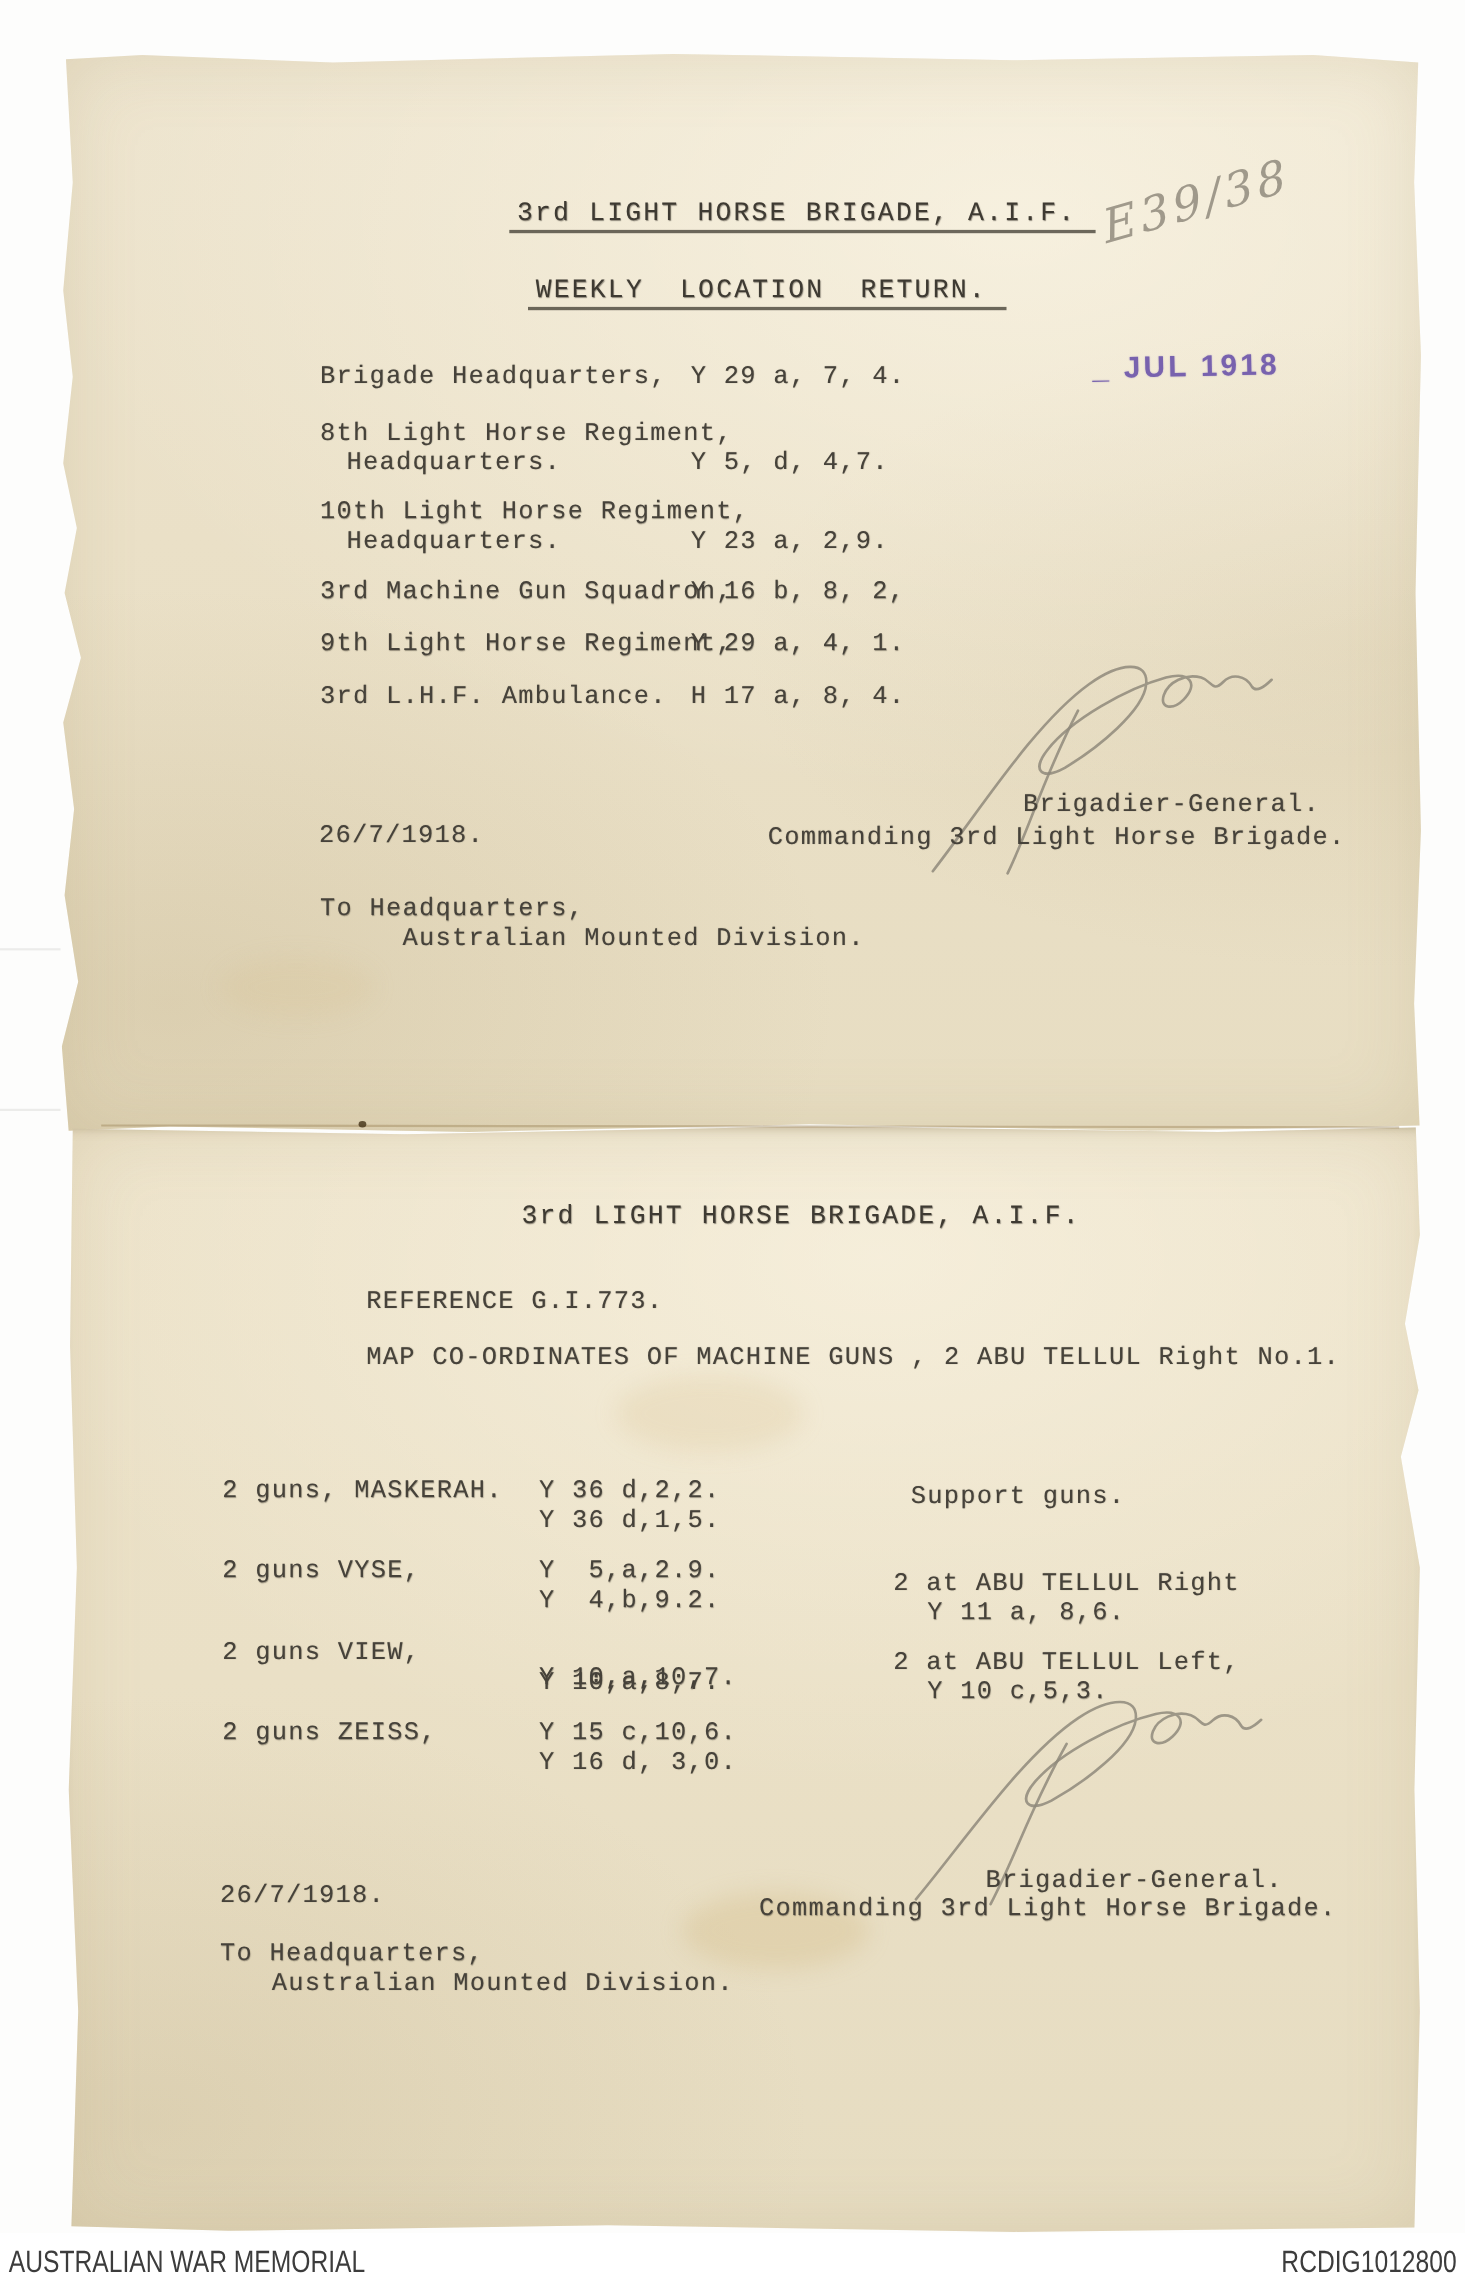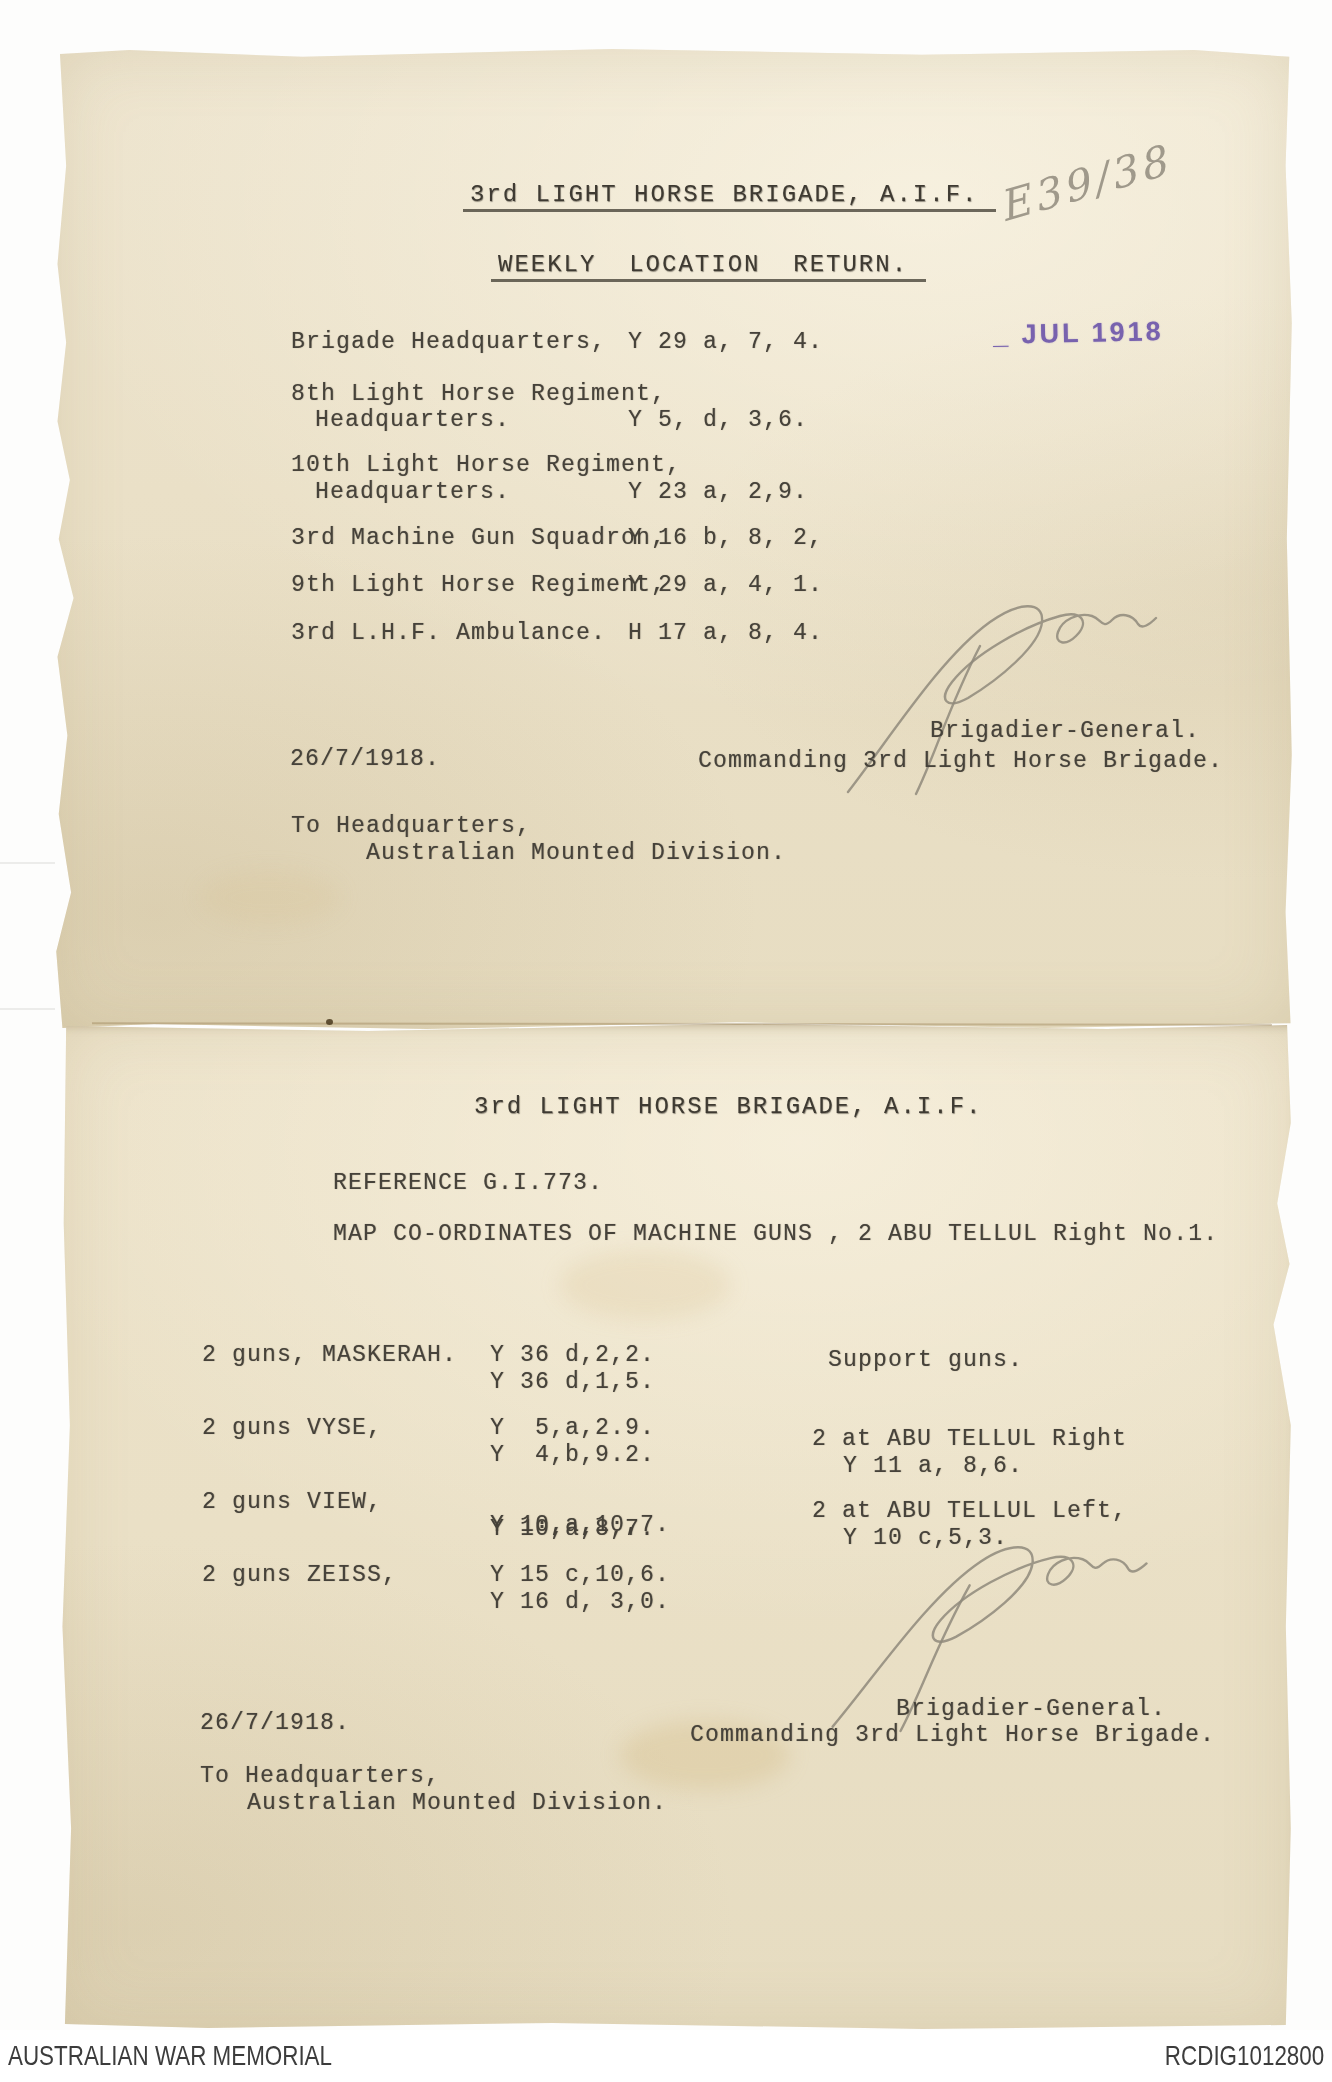--- a/index.html
+++ b/index.html
@@ -51,29 +51,29 @@
   <div id="sheet1" class="sheet" style="left:55px;top:48px;width:1238px;height:982px;
               clip-path:polygon(0.4% 0.6%,6% 0.2%,20% 0.9%,45% 0.1%,70% 0.7%,92% 0.2%,99.7% 0.9%,
               99.4% 12%,99.9% 28%,99.5% 50%,99.9% 72%,99.4% 88%,99.8% 99.3%,
               80% 99.8%,55% 99.2%,30% 99.9%,8% 99.4%,0.6% 99.8%,
               0.1% 92%,1.3% 86%,0.3% 78%,1.0% 70%,0.2% 62%,1.5% 56%,0.3% 50%,1.2% 44%,
               0.2% 38%,0.9% 30%,0.2% 22%,0.9% 12%);">
   </div>
 
   <div class="tw tw-title underline" style="left:470px;top:182px;">3rd LIGHT HORSE BRIGADE, A.I.F.</div>
   <div class="pencil" style="left:1000px;top:158px;color:#8b8578;">E39/38</div>
-  <div class="tw tw-title underline" style="left:498px;top:252px;">WEEKLY  LOCATION  RETURN.</div>
+  <div class="tw tw-title underline" style="left:487px;top:252px;">WEEKLY  LOCATION  RETURN.</div>
   <div class="stamp" style="left:993px;top:318px;color:#6e57ab;">_ JUL 1918</div>
 
   <div class="tw" style="left:291px;top:329px;">Brigade Headquarters,</div>
   <div class="tw" style="left:628px;top:329px;">Y 29 a, 7, 4.</div>
 
   <div class="tw" style="left:291px;top:381px;">8th Light Horse Regiment,</div>
   <div class="tw" style="left:315px;top:407px;">Headquarters.</div>
-  <div class="tw" style="left:628px;top:407px;">Y 5, d, 3,6.</div>
+  <div class="tw" style="left:628px;top:407px;">Y 5, d, 4,7.</div>
 
   <div class="tw" style="left:291px;top:452px;">10th Light Horse Regiment,</div>
   <div class="tw" style="left:315px;top:479px;">Headquarters.</div>
   <div class="tw" style="left:628px;top:479px;">Y 23 a, 2,9.</div>
 
   <div class="tw" style="left:291px;top:525px;">3rd Machine Gun Squadron,</div>
   <div class="tw" style="left:628px;top:525px;">Y 16 b, 8, 2,</div>
 
   <div class="tw" style="left:291px;top:572px;">9th Light Horse Regiment,</div>
   <div class="tw" style="left:628px;top:572px;">Y 29 a, 4, 1.</div>

